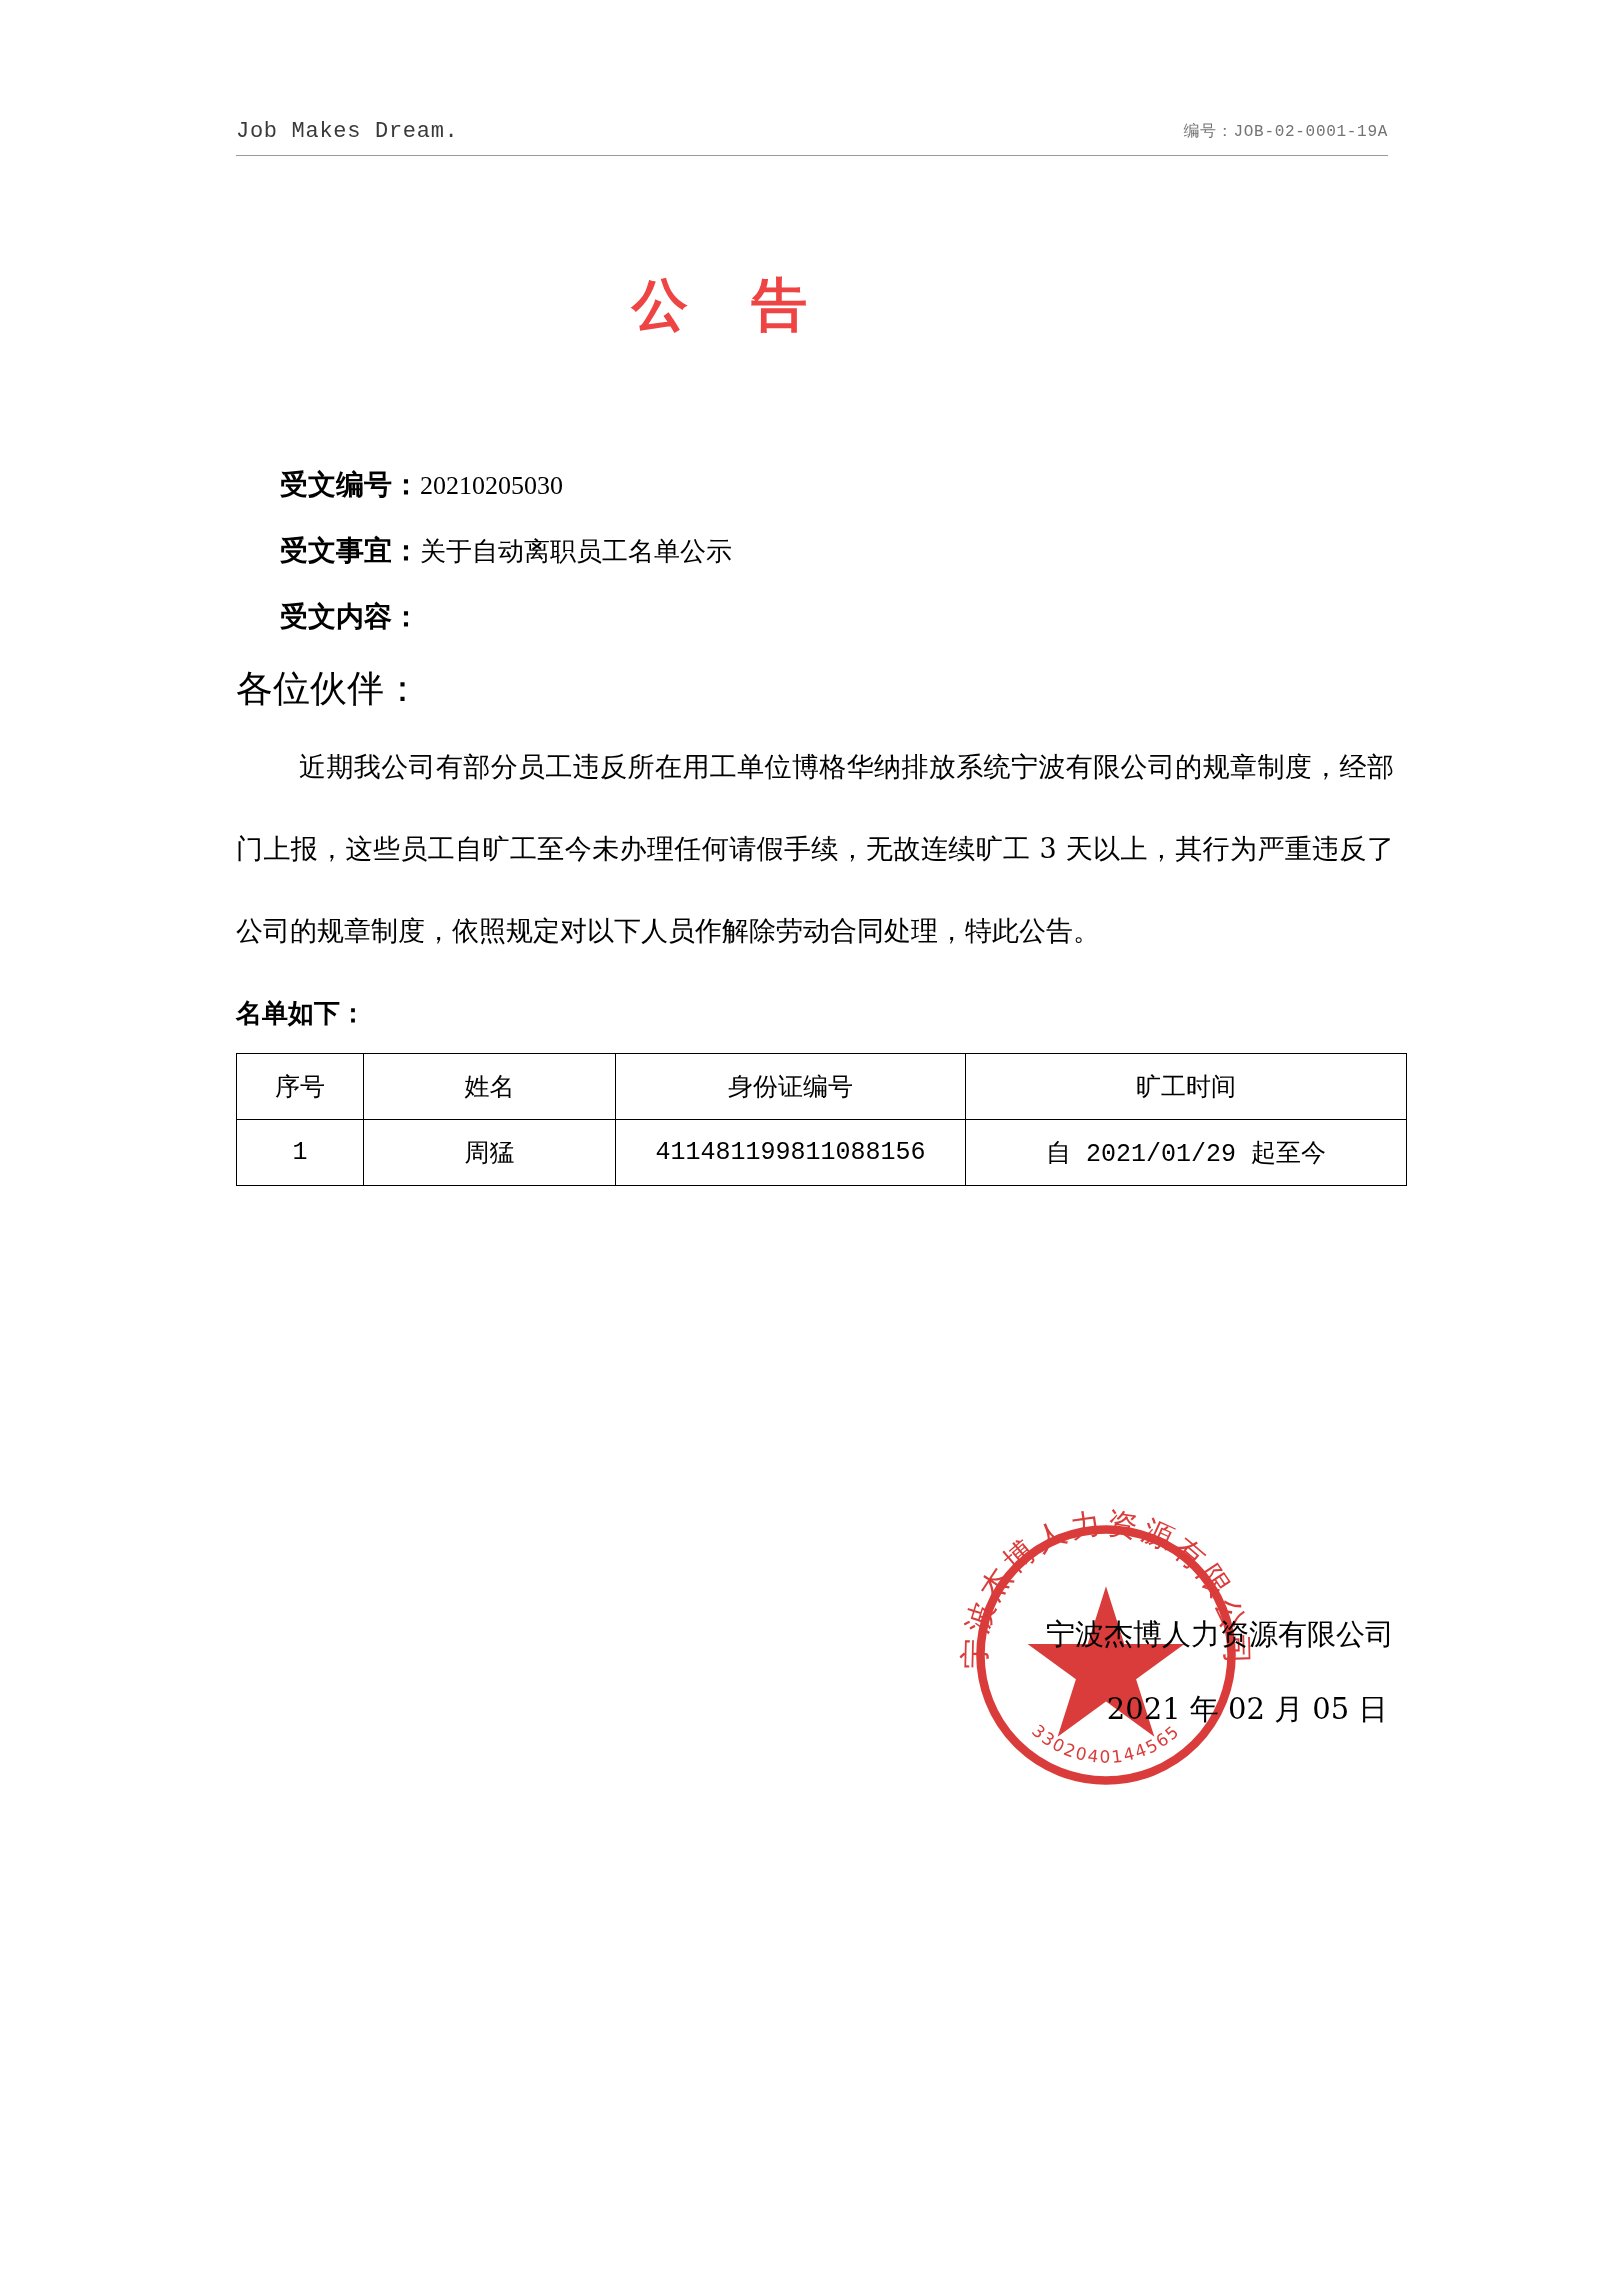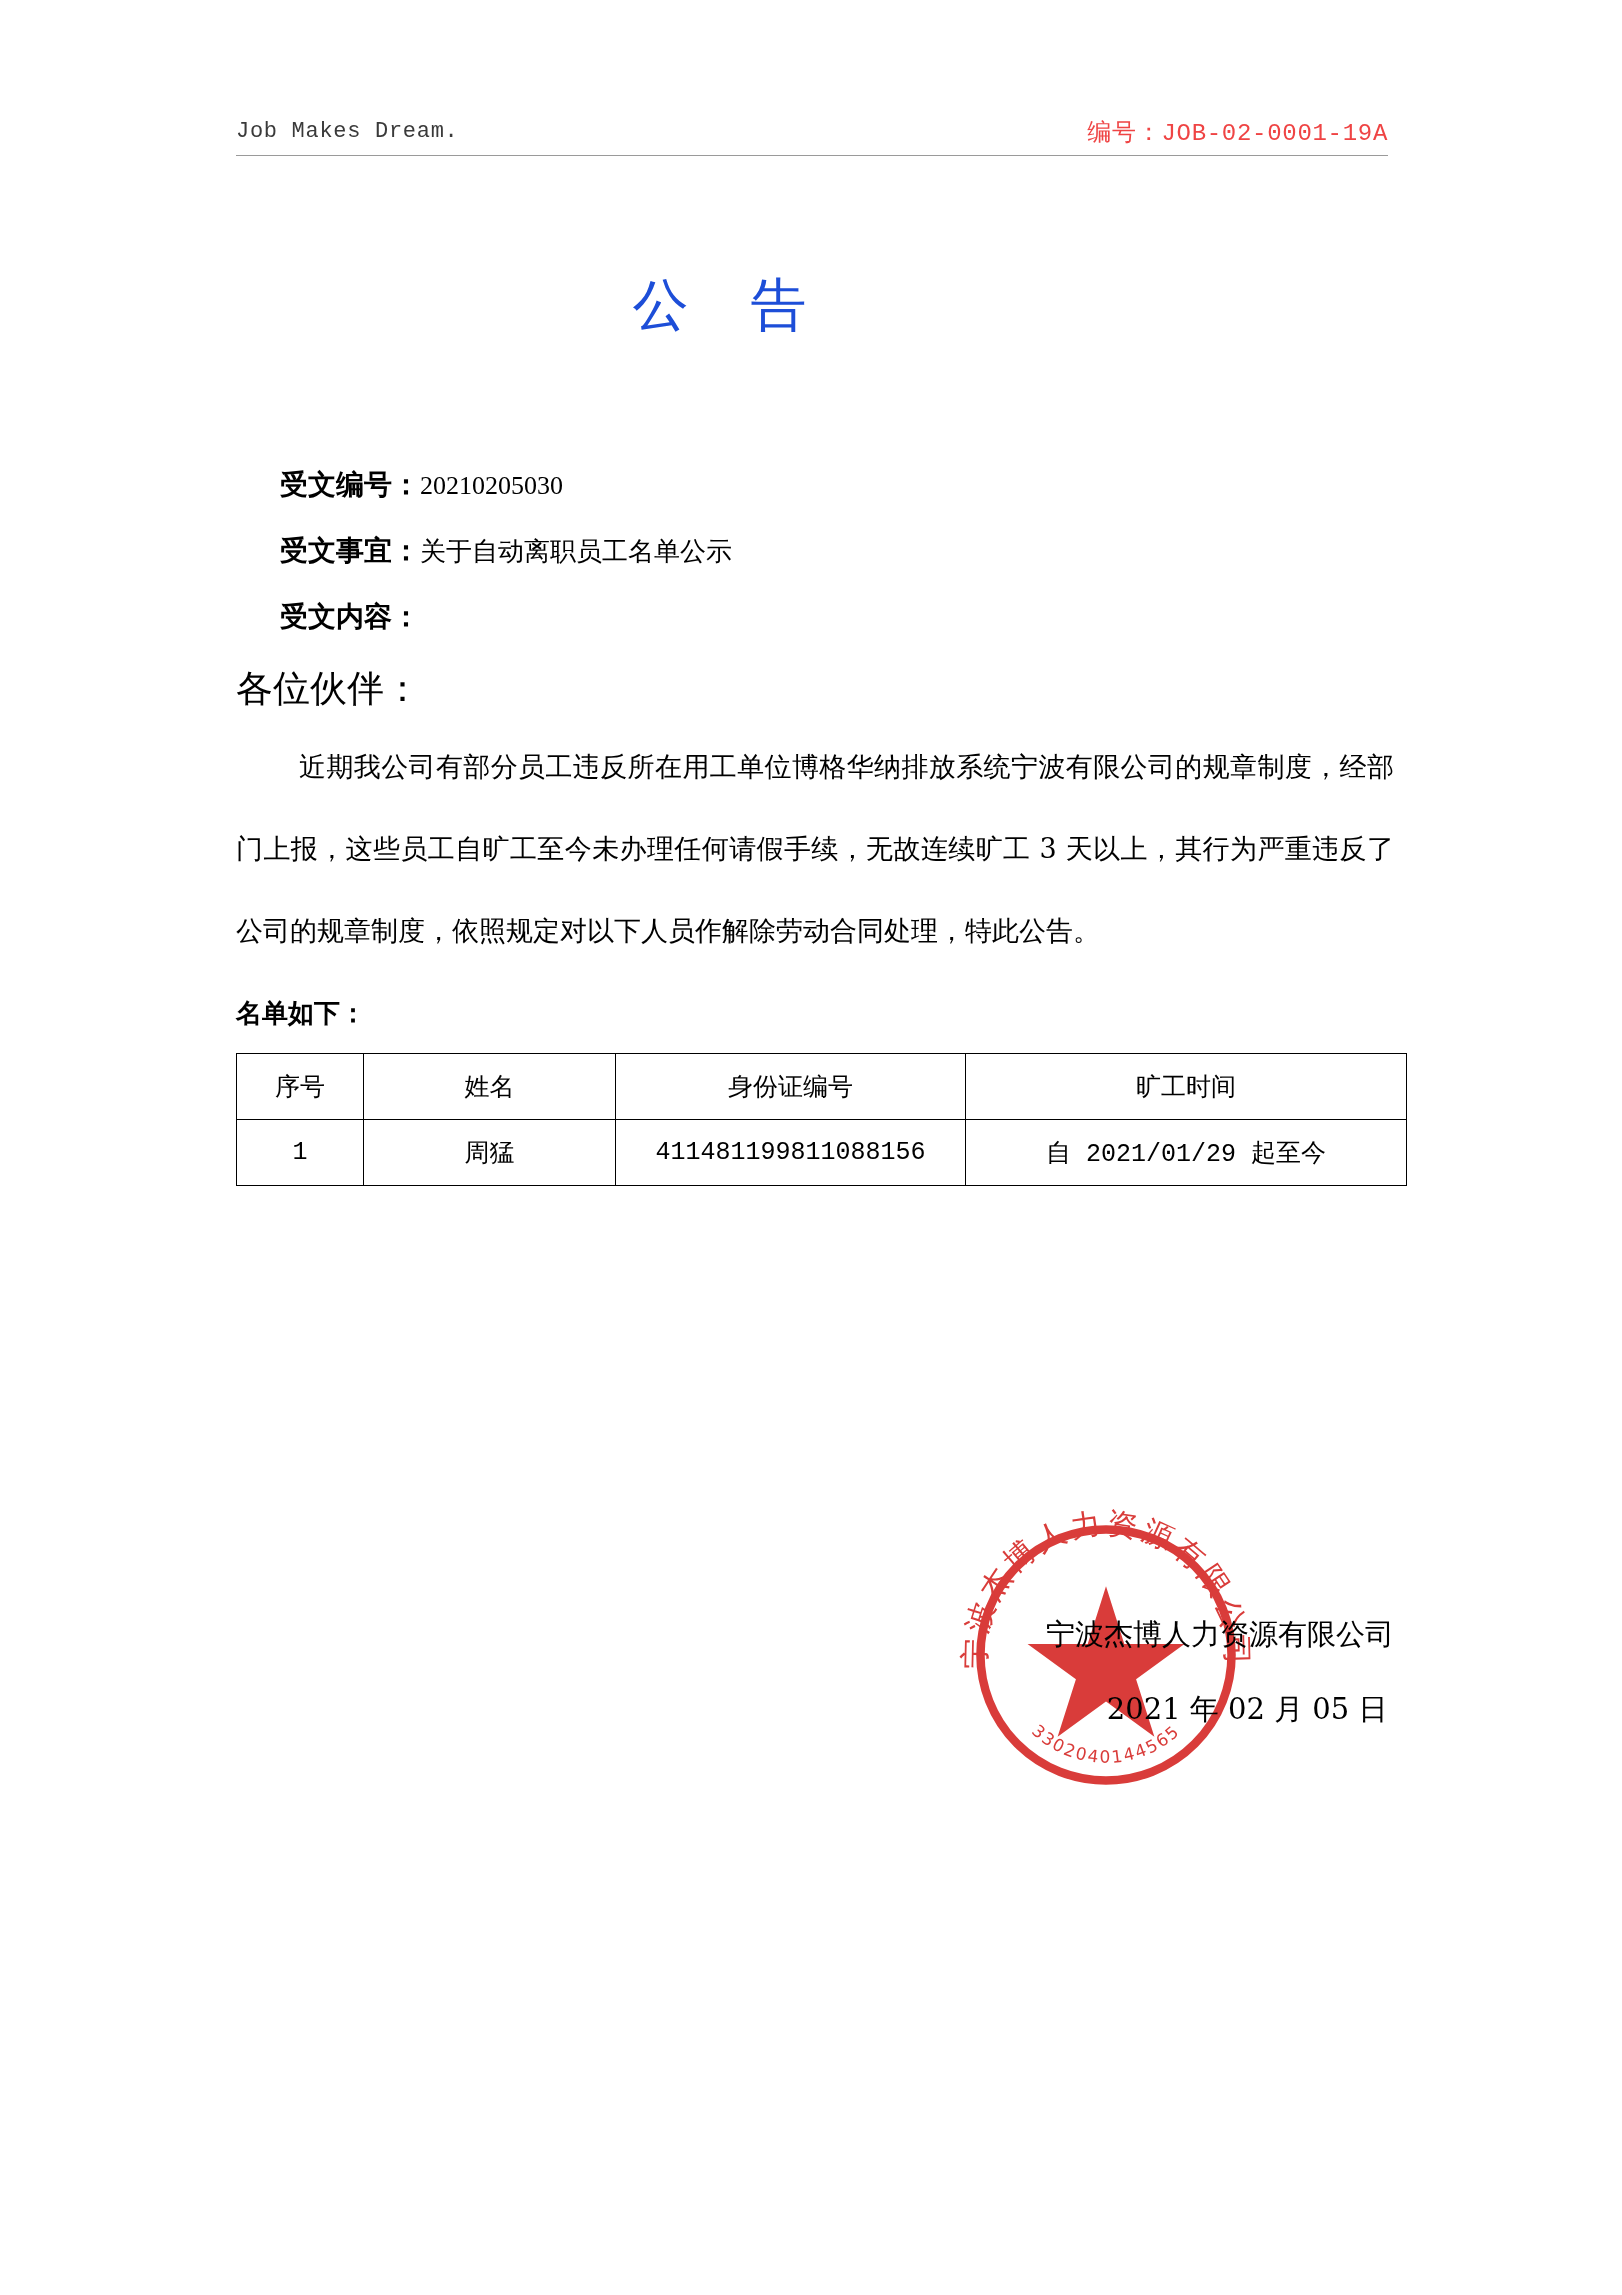--- a/index.html
+++ b/index.html
@@ -39,38 +39,38 @@
     box-sizing: border-box;
   }
   .header-left {
     font-family: "Liberation Mono", monospace;
     font-size: 22px;
     letter-spacing: 0.7px;
     color: #3a3a3a;
   }
   .header-right {
     font-family: "Liberation Mono", monospace;
-    font-size: 24px;
+    font-size: 16px;
     letter-spacing: 0.7px;
-    color: #ef4444;
+    color: #737373;
   }
 
   
   .doc-title {
     position: absolute;
     top: 268px;
     left: 0;
     width: 1439px;
     text-align: center;
     font-family: "DejaVu Serif", serif;
-    font-weight: normal;
+    font-weight: bold;
     font-size: 56px;
     letter-spacing: 22px;
     text-indent: 22px;
-    color: #1d4ed8;
+    color: #ef4444;
   }
 
   
   .body-wrap {
     position: absolute;
     top: 452px;
     left: 236px;
     width: 1158px;
   }
 

